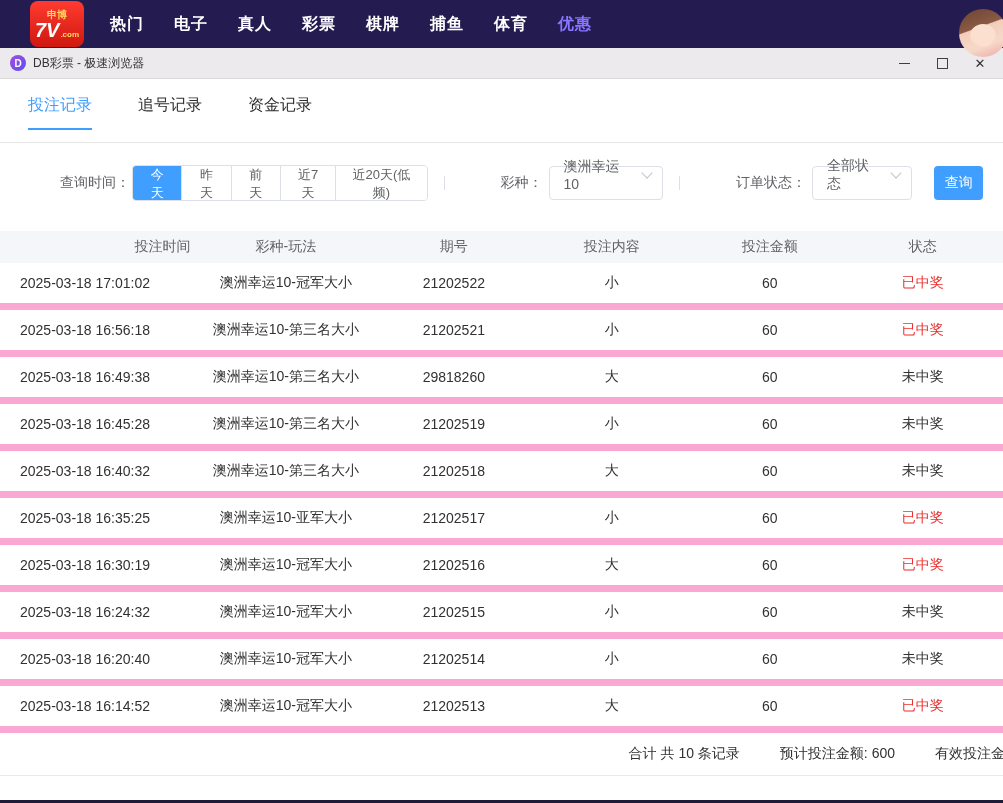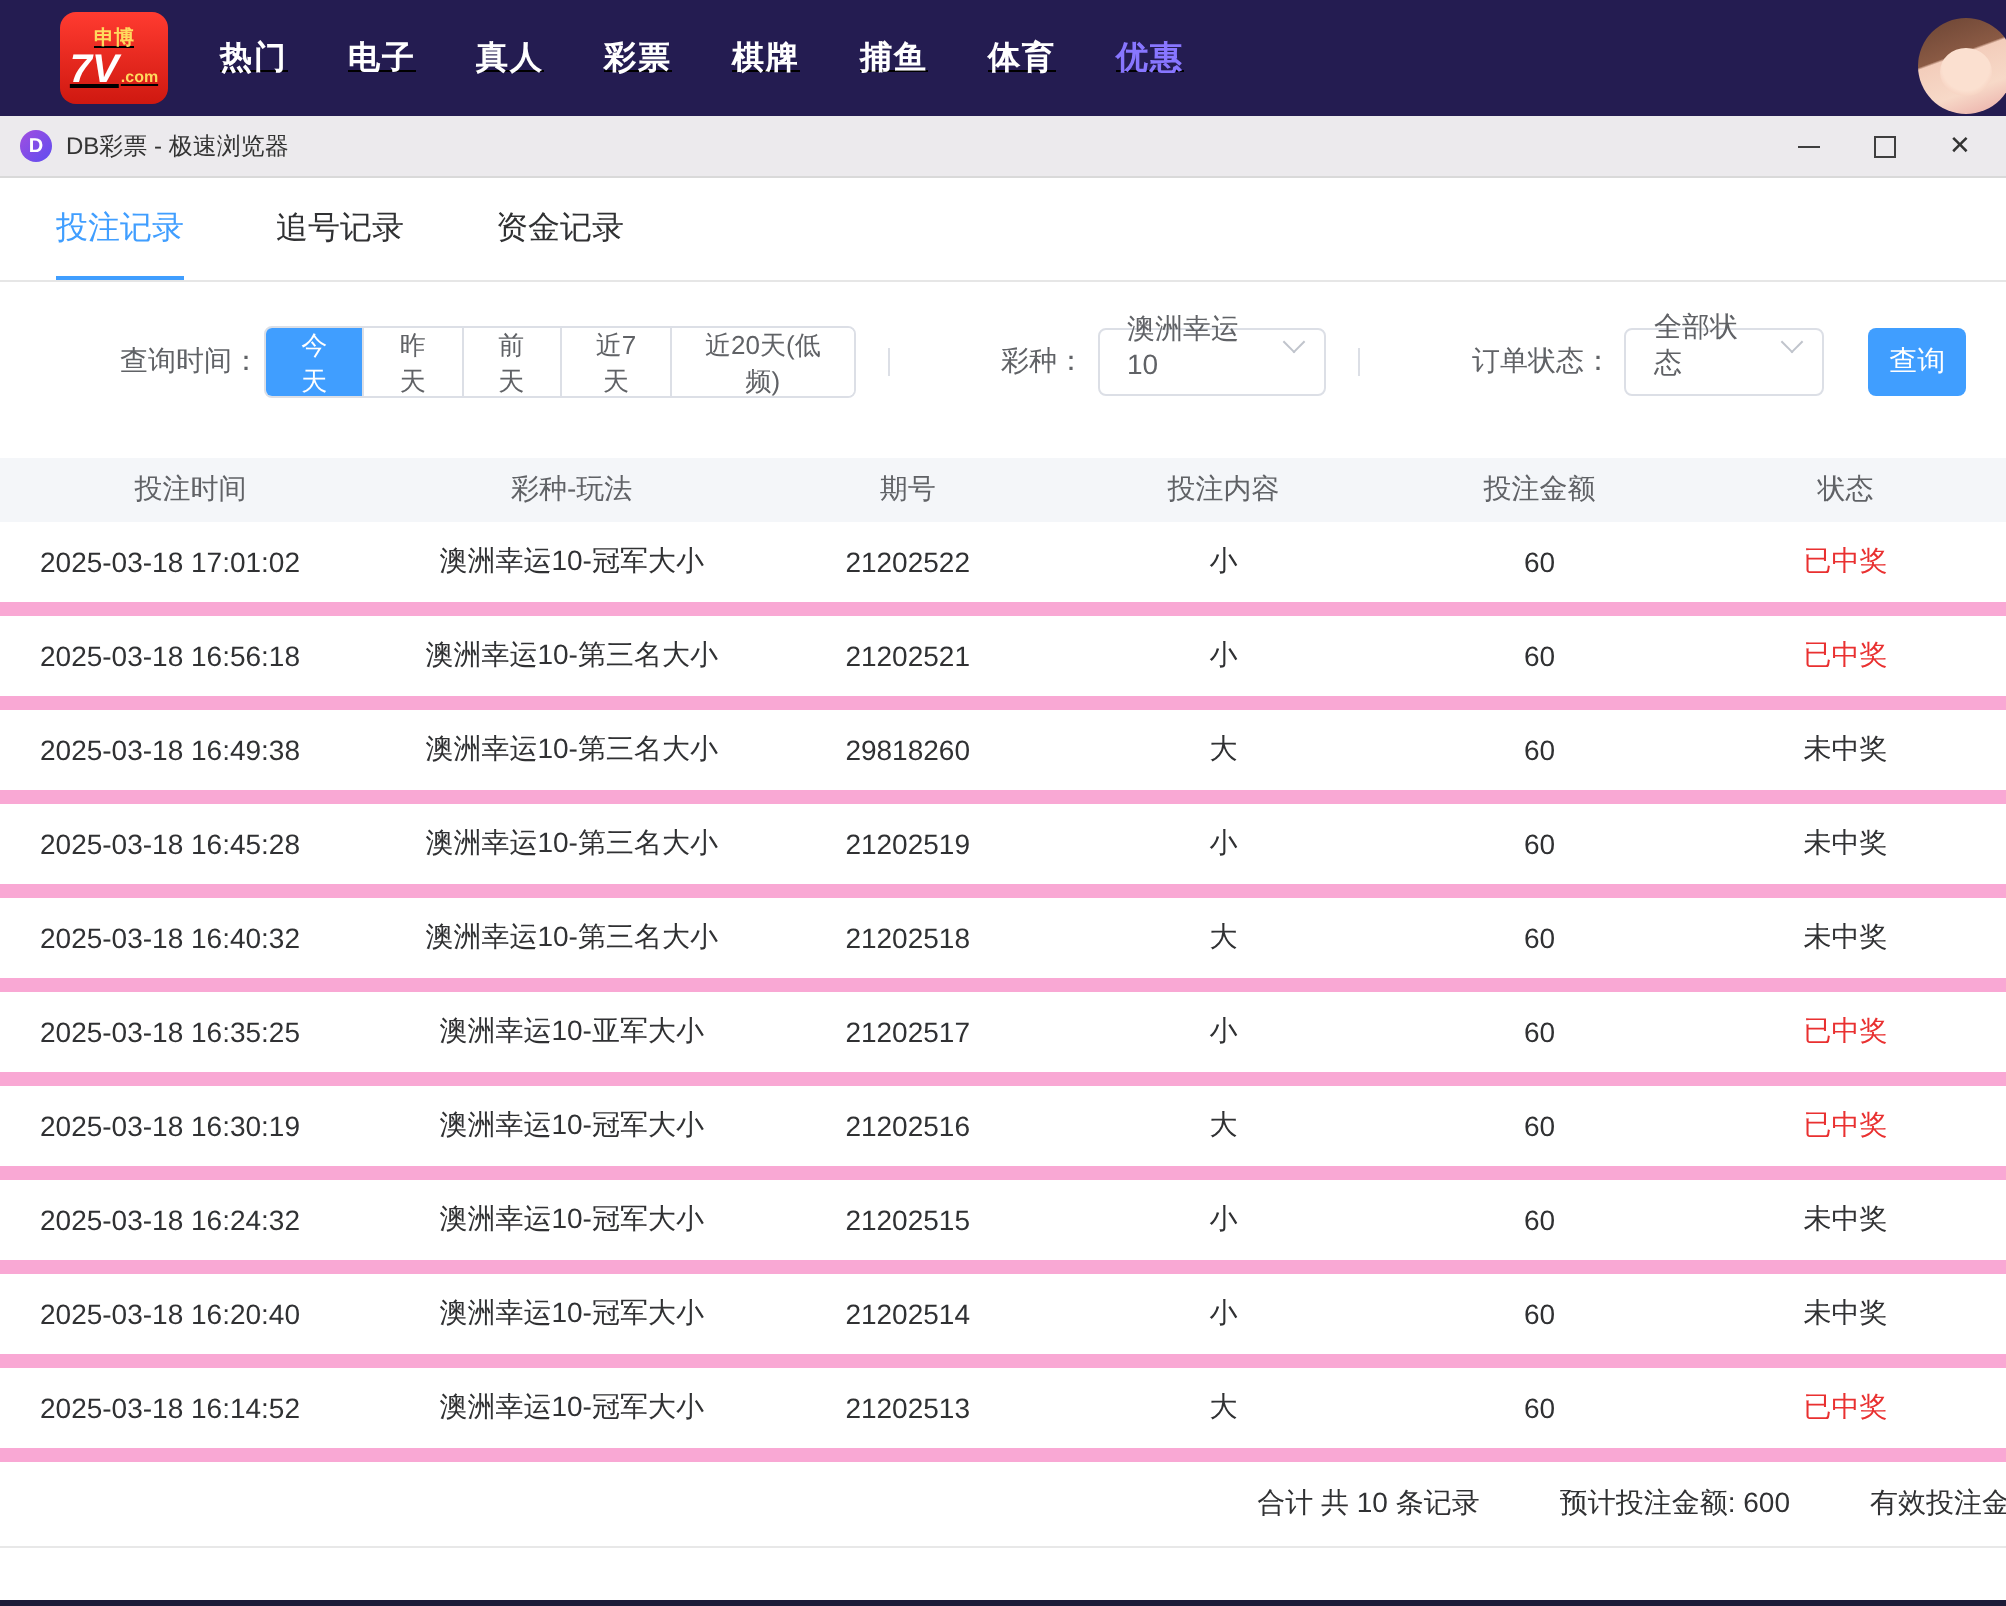--- a/index.html
+++ b/index.html
@@ -1,21 +1,21 @@
 <!DOCTYPE html>
 <html><head>
 <meta charset="utf-8">
 <style>
   html,body{margin:0;padding:0;}
   body{width:1003px;height:803px;overflow:hidden;background:#fff;
        font-family:"Liberation Sans","DejaVu Sans",sans-serif;}
   .screen{position:relative;width:1003px;height:803px;overflow:hidden;background:#fff;}
 
   
-  .topnav{height:58px;background:#241c51;display:flex;align-items:center;padding-left:30px;position:relative;box-sizing:border-box;text-decoration:underline;}
+  .topnav{height:48px;background:#241c51;display:flex;align-items:center;padding-left:30px;position:relative;box-sizing:border-box;}
   .logo{width:54px;height:46px;border-radius:8px;background:linear-gradient(180deg,#ff3b30,#cf1810);
         display:flex;flex-direction:column;align-items:center;justify-content:center;margin-right:26px;cursor:pointer;flex:0 0 auto;}
   .logo-top{font-size:10px;line-height:1.1;color:#ffd95e;font-weight:700;}
   .logo-main{display:flex;align-items:baseline;color:#fff;font-weight:900;font-style:italic;font-size:20px;line-height:1;}
   .logo-suffix{font-size:8px;color:#ffd95e;font-style:normal;margin-left:1px;font-weight:700;}
   .nav-items{display:flex;align-items:center;gap:30px;}
   .nav-item{font-size:16px;font-weight:700;color:#ffffff;letter-spacing:1px;cursor:pointer;text-decoration:none;}
   .nav-item.highlight{color:#8876ff;}
   .avatar{position:absolute;right:-4px;top:9px;width:48px;height:48px;border-radius:50%;overflow:hidden;
           background:linear-gradient(160deg,#6b4434 0%,#8a5a44 38%,#f3cdbb 40%,#f7d9c8 70%,#e9a8a4 100%);cursor:pointer;}
@@ -31,21 +31,21 @@
   .win-btn{width:30px;height:22px;display:flex;align-items:center;justify-content:center;cursor:pointer;color:#333;}
   .win-min::before{content:"";display:block;width:11px;height:1px;background:#3f3f3f;}
   .win-max::before{content:"";display:block;width:9px;height:9px;border:1px solid #3f3f3f;}
   .win-close{font-size:13px;}
 
   
   .urlbar{height:30px;background:#fdfdfd;border-bottom:1px solid #e4e4e4;display:flex;align-items:center;padding:0 12px;gap:8px;box-sizing:border-box;}
   .url-text{font-size:13.5px;color:#2d2d2d;white-space:nowrap;overflow:hidden;}
 
   
-  .tabs{display:flex;gap:46px;padding:16px 28px 0;border-bottom:1px solid #e6e6e6;}
+  .tabs{display:flex;gap:46px;padding:16px 28px 12px;border-bottom:1px solid #e6e6e6;}
   .tab{font-size:16px;color:#303133;padding-bottom:13px;border-bottom:2px solid transparent;cursor:pointer;line-height:20px;}
   .tab.active{color:#409eff;border-bottom-color:#409eff;}
 
   
   .filters{display:flex;align-items:center;padding:22px 20px 0;font-size:14px;color:#606266;}
   .flabel{flex:0 0 auto;margin-left:40px;}
   .btn-group{display:flex;border:1px solid #dcdfe6;border-radius:4px;overflow:hidden;height:34px;margin-left:2px;}
   .time-btn{background:#fff;border:none;padding:0 13px;font-size:13px;color:#606266;height:34px;cursor:pointer;font-family:inherit;}
   .time-btn + .time-btn{border-left:1px solid #dcdfe6;}
   .time-btn.active{background:#409eff;color:#fff;}
@@ -53,21 +53,21 @@
   .select{height:34px;border:1px solid #dcdfe6;border-radius:4px;display:flex;align-items:center;justify-content:space-between;
           padding:0 11px 16px 14px;margin-left:6px;min-width:86px;color:#606266;cursor:pointer;box-sizing:border-box;gap:16px;}
   .select.wide{min-width:110px;}
   .chev{width:7px;height:7px;border-right:1.4px solid #c0c4cc;border-bottom:1.4px solid #c0c4cc;transform:rotate(45deg);margin-top:-4px;flex:0 0 auto;}
   .query-btn{margin-left:22px;width:52px;height:34px;background:#409eff;color:#fff;border:none;border-radius:4px;font-size:14px;cursor:pointer;font-family:inherit;}
 
   
   .table{margin-top:30px;font-size:14px;}
   .thead{display:flex;align-items:center;height:32px;background:#f4f6f9;color:#606266;}
   .th,.td{text-align:center;box-sizing:border-box;}
-  .th:nth-of-type(1),.td:nth-of-type(1){width:19%;}
+  .th:nth-of-type(1),.td:nth-of-type(1){width:19%;text-align:right;}
   .th:nth-of-type(2),.td:nth-of-type(2){width:19%;}
   .th:nth-of-type(3),.td:nth-of-type(3){width:14.5%;}
   .th:nth-of-type(4),.td:nth-of-type(4){width:17%;}
   .th:nth-of-type(5),.td:nth-of-type(5){width:14.5%;}
   .th:nth-of-type(6),.td:nth-of-type(6){width:16%;}
   .trow{display:flex;align-items:center;height:40px;border-bottom:7px solid #f9a8d4;color:#303133;}
   .trow .td:nth-of-type(1){text-align:left;padding-left:20px;}
   .td.status.won{color:#e93030;}
 
   

